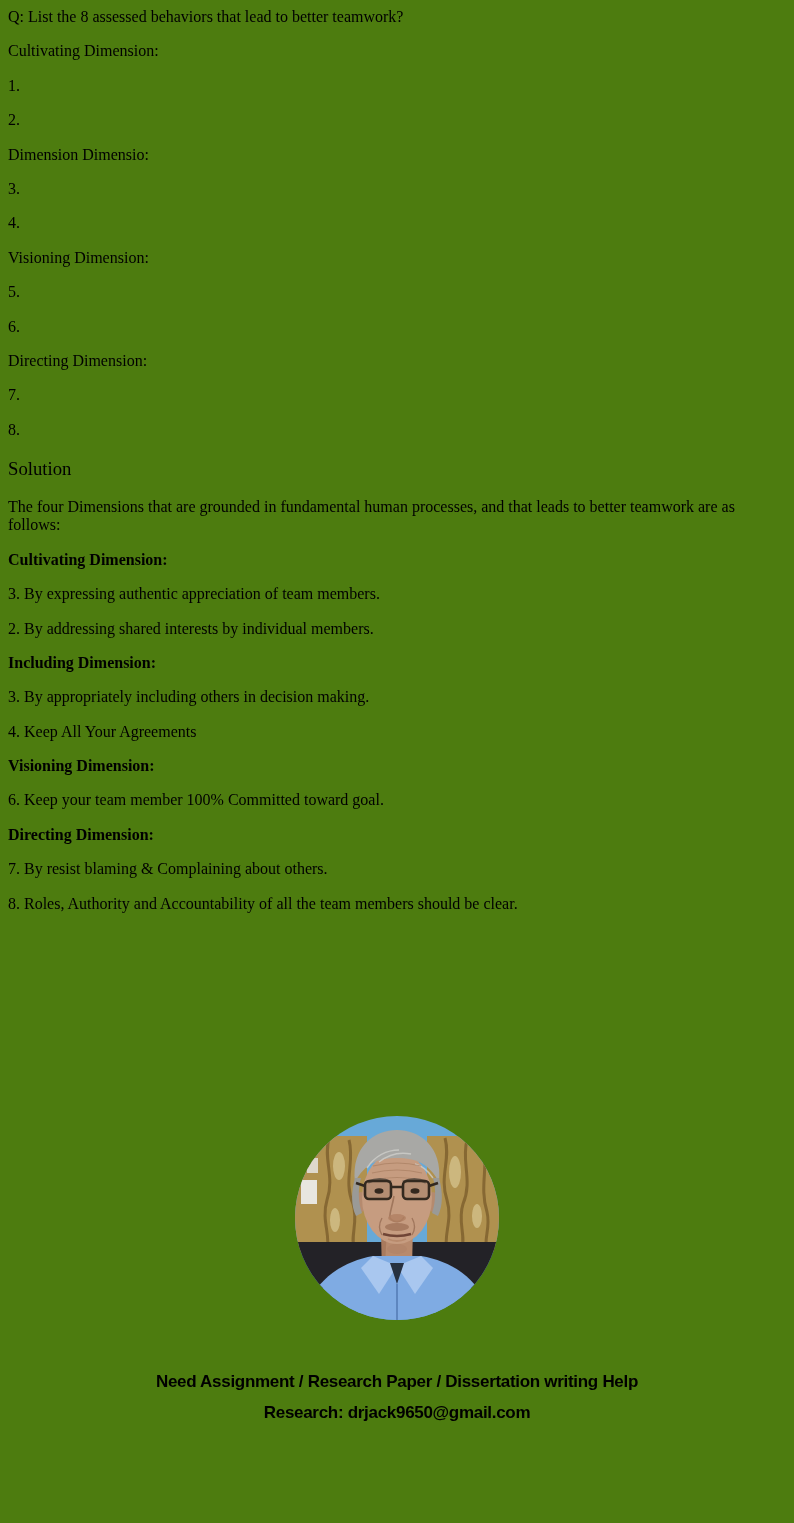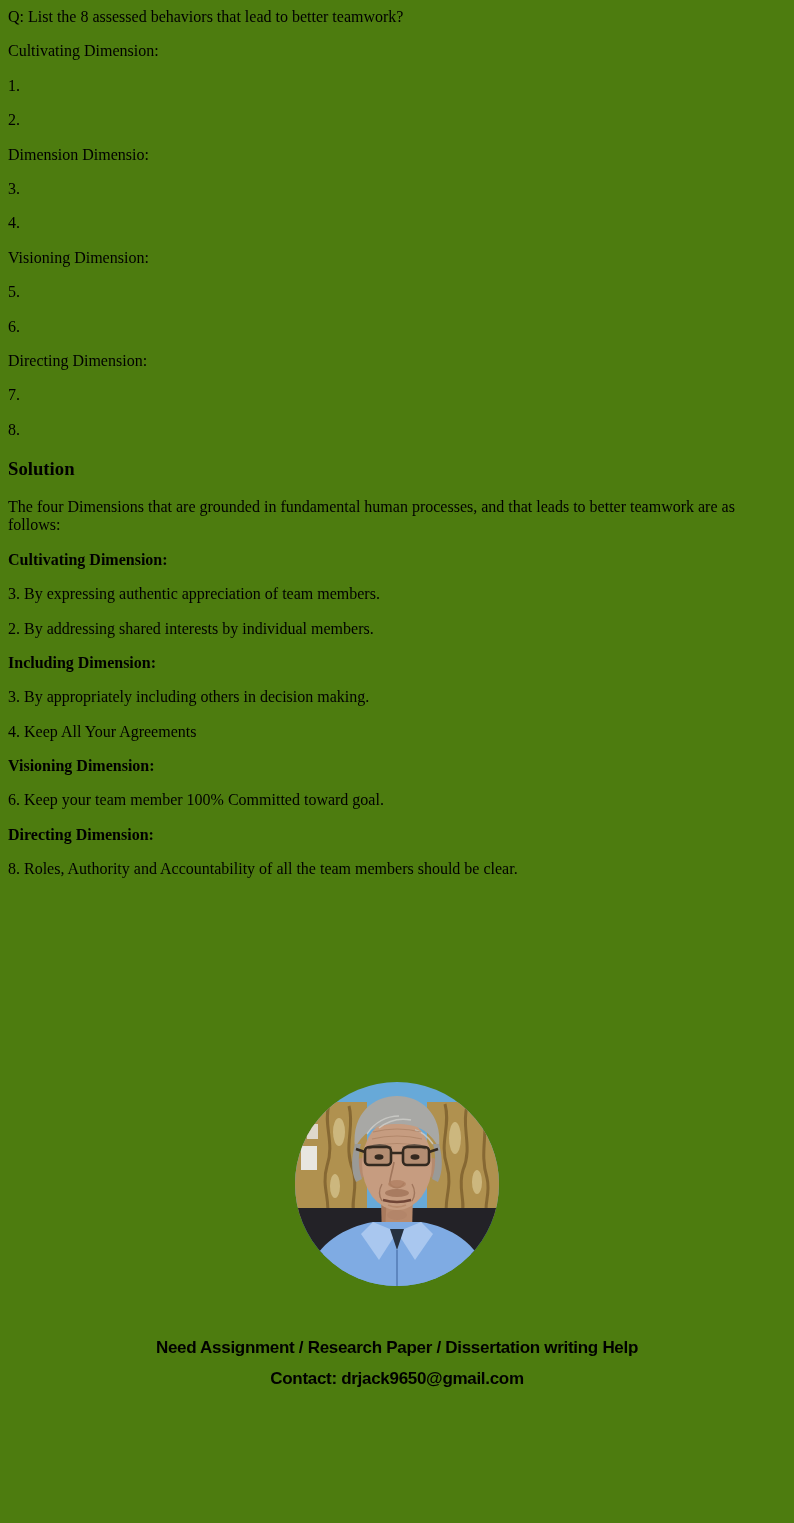--- a/index.html
+++ b/index.html
@@ -23,21 +23,21 @@
   }
   .doc p {
     margin: 16px 0;
   }
   .doc p.first {
     margin-top: 8px;
   }
   .doc h3 {
     font-size: 1.17em;
     margin: 18.7px 0;
-    font-weight: bold;
+    font-weight: normal;
   }
   .doc strong { font-weight: bold; }
 
   figure.avatar {
     width: 204px;
     height: 204px;
     margin: 203px auto 0 auto;
     padding: 0;
   }
   figure.avatar svg {
@@ -95,20 +95,21 @@
       <p>2. By addressing shared interests by individual members.</p>
 
       <p><strong>Including Dimension:</strong></p>
       <p>3. By appropriately including others in decision making.</p>
       <p>4. Keep All Your Agreements</p>
 
       <p><strong>Visioning Dimension:</strong></p>
       <p>6. Keep your team member 100% Committed toward goal.</p>
 
       <p><strong>Directing Dimension:</strong></p>
+      <p>7. By resist blaming &amp; Complaining about others.</p>
       <p>8. Roles, Authority and Accountability of all the team members should be clear.</p>
     </section>
 
   </div>
 
   <figure class="avatar">
     <svg viewBox="0 0 204 204" xmlns="http://www.w3.org/2000/svg">
       <defs>
         <clipPath id="circleClip">
             <circle cx="102" cy="102" r="102"></circle>
@@ -194,16 +195,16 @@
         <path d="M88,118 Q102,122 116,118" stroke="#704536" stroke-width="2.4" fill="none"></path>
         <path d="M93,123 Q102,127 111,123" stroke="#b98b6d" stroke-width="1.8" fill="none"></path>
 
         <ellipse cx="102" cy="133" rx="10" ry="5" fill="#ad7f63" opacity="0.45"></ellipse>
       </g>
     </svg>
   </figure>
 
   <div class="footer">
     <div class="help">Need Assignment / Research Paper / Dissertation writing Help</div>
-    <div class="contact">Contact: drjack9650@gmail.com</div>
+    <div class="contact">Research: drjack9650@gmail.com</div>
   </div>
 
 </div>
 
 </body></html>

